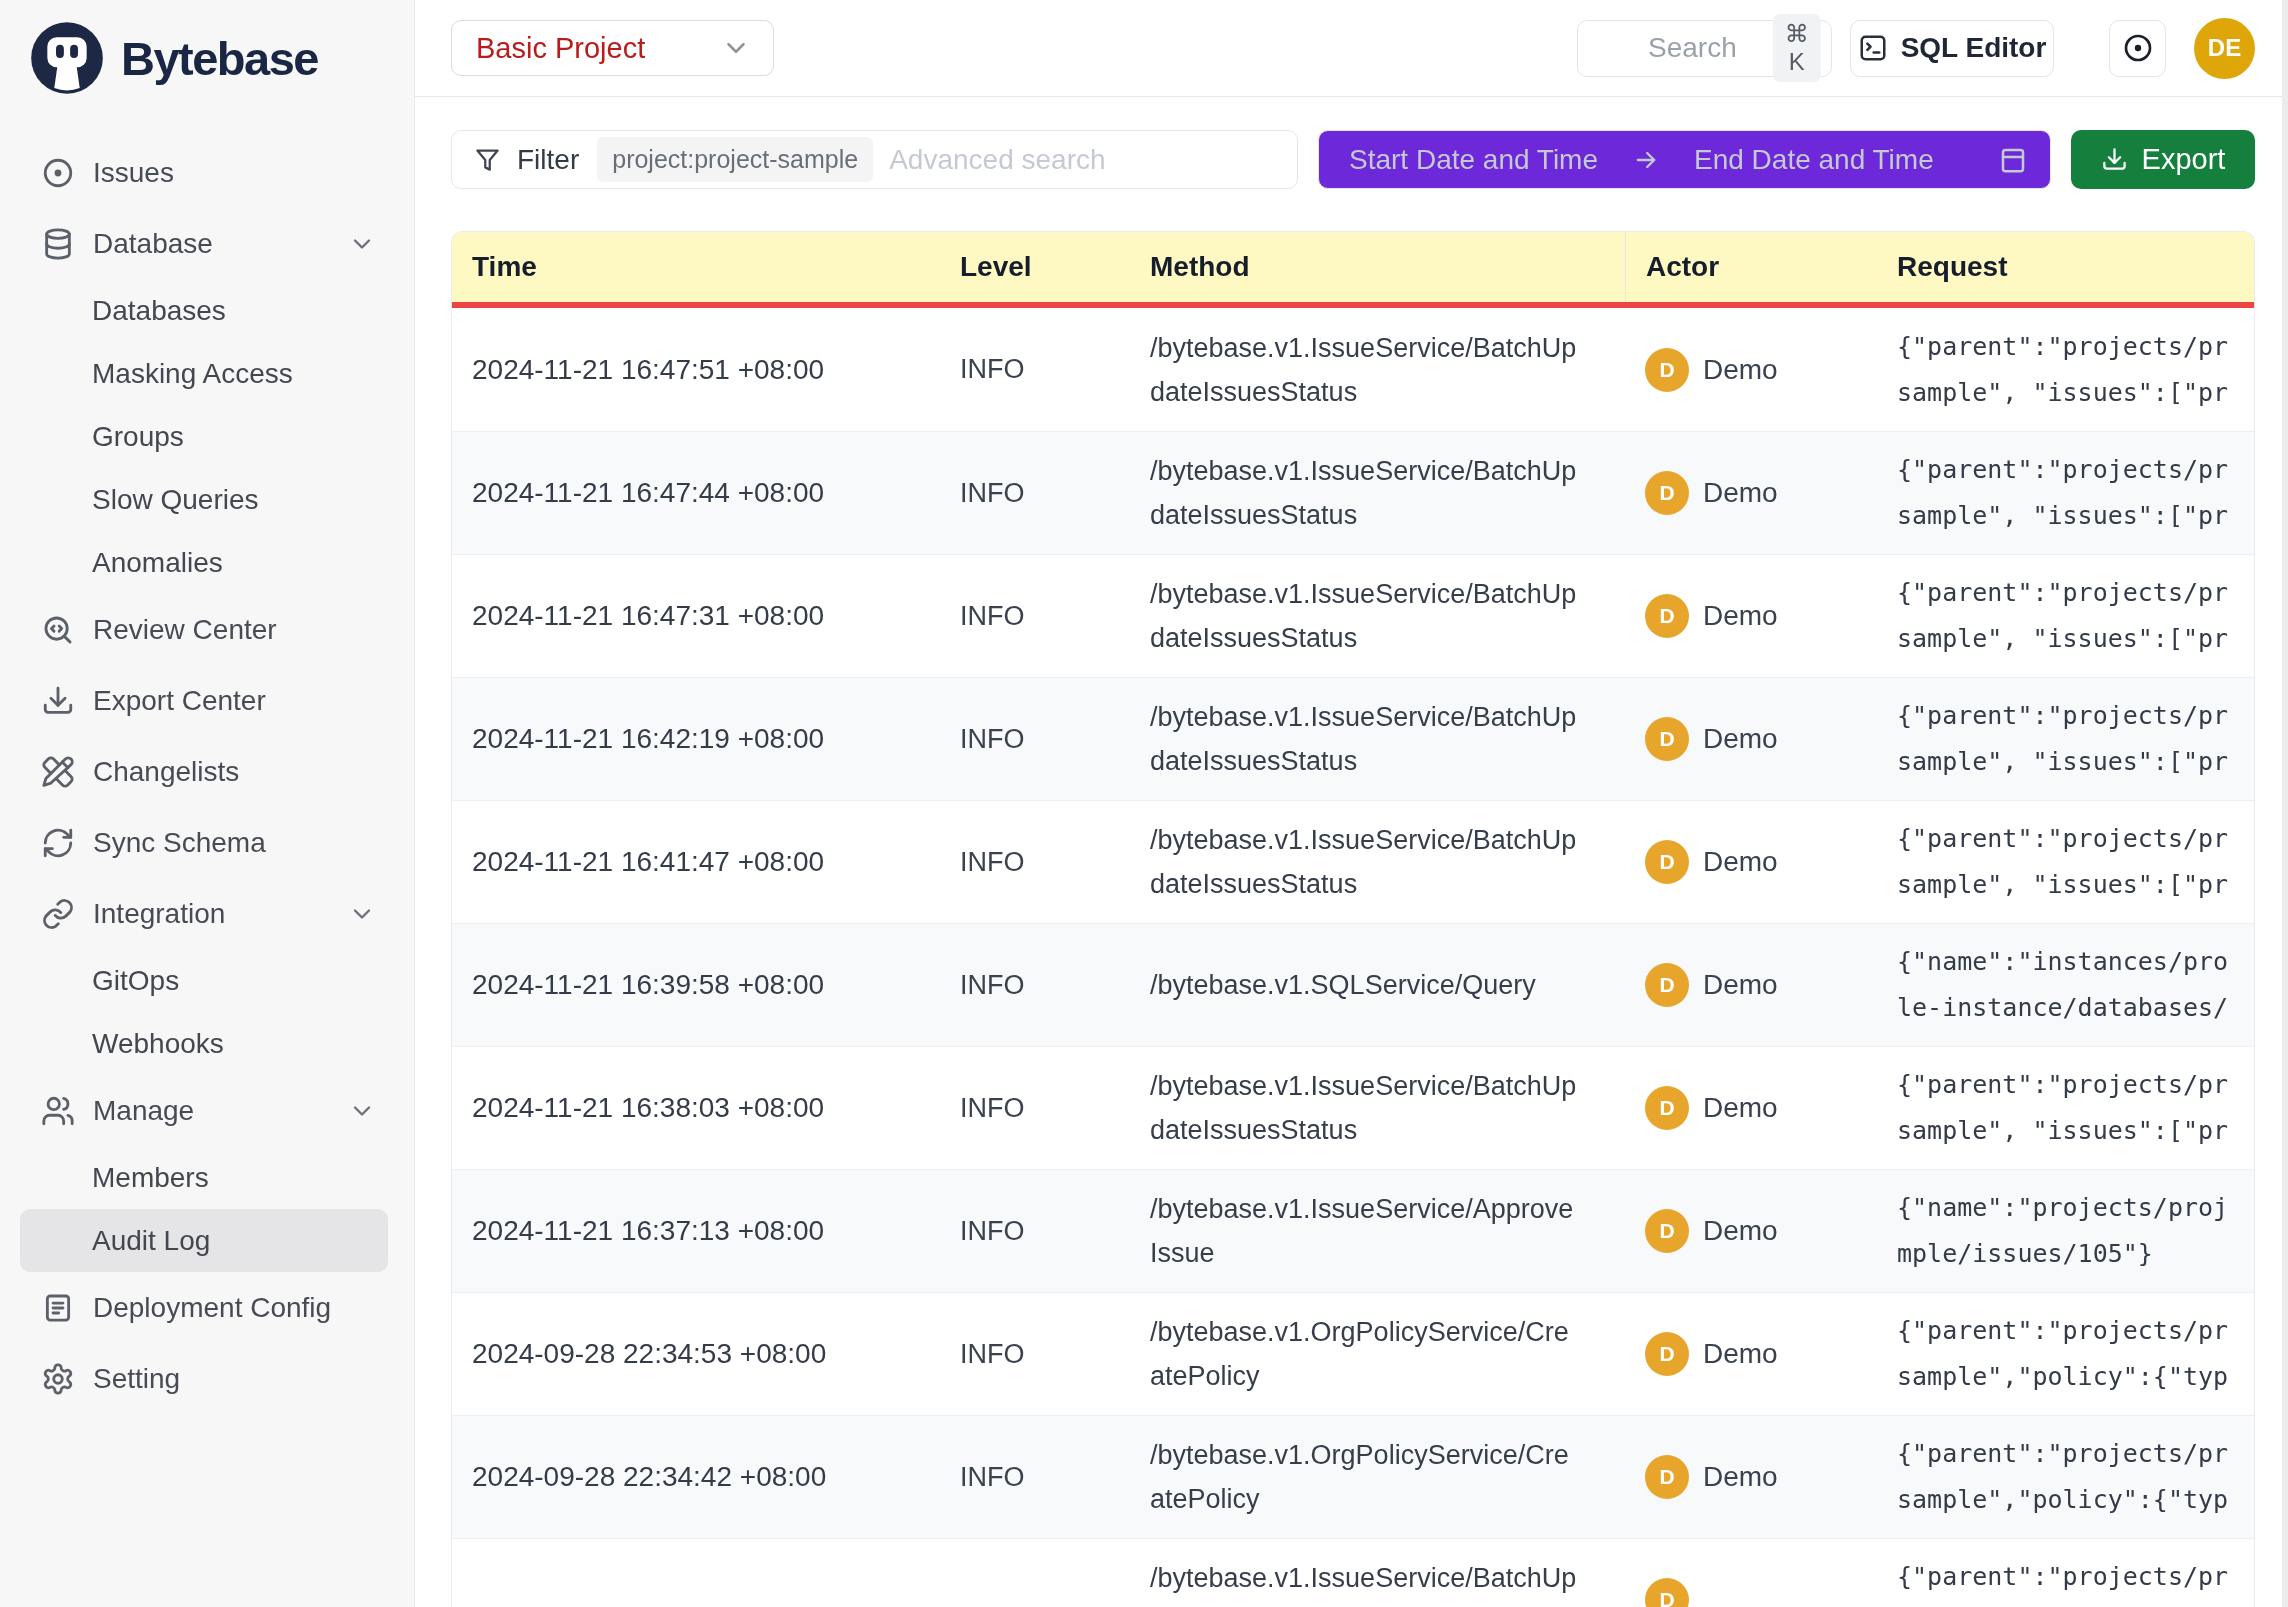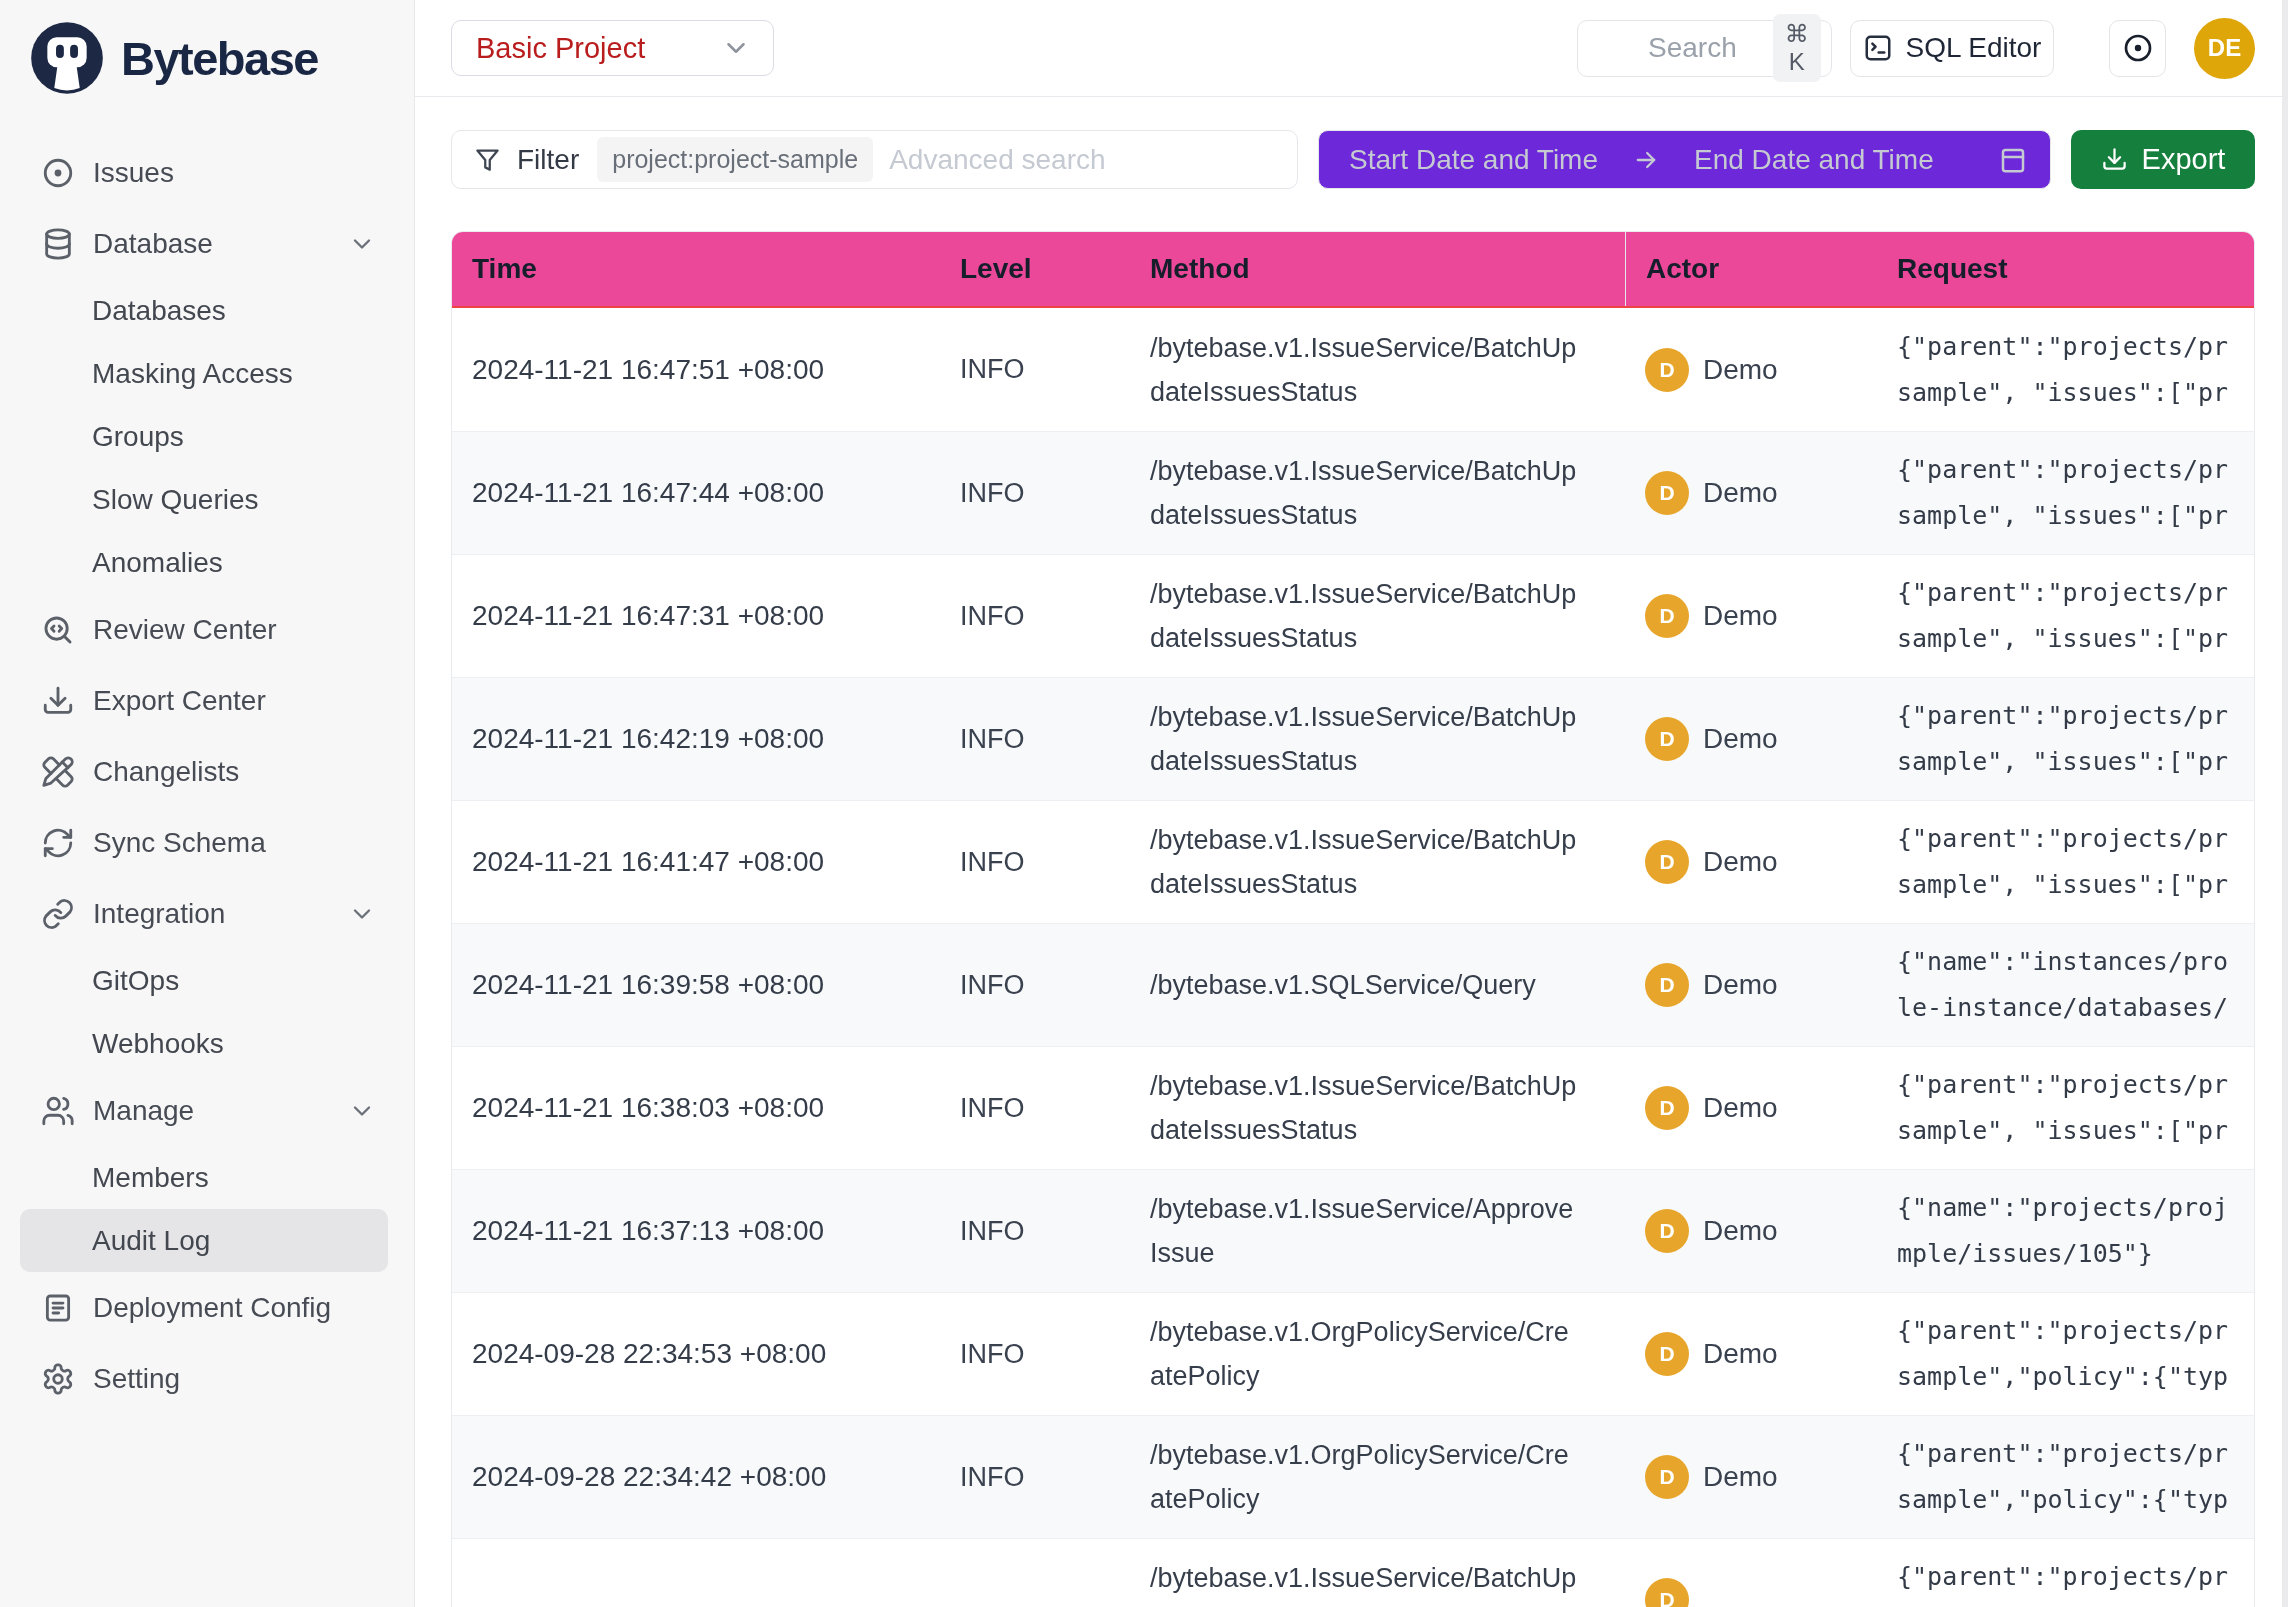--- a/index.html
+++ b/index.html
@@ -29,21 +29,21 @@
   .project-select .ps-chev { margin-left:auto; color:#8e939c; display:flex; }
   .project-select .ps-chev svg { width:30px; height:30px; }
 
   .topbar-right { margin-left:auto; display:flex; align-items:center; }
   .search-btn { width:255px; height:57px; border:1px solid #e3e5e9; border-radius:10px; background:#fff; display:flex; align-items:center; padding:0 12px 0 20px; cursor:pointer;gap:36px; }
   .search-btn svg { width:28px; height:28px; color:#30374a; }
   .search-btn .sb-label { font-size:28px; color:#9aa1ab; margin-left:14px; }
   .kbd { margin-left:auto; background:#f1f2f4; border-radius:7px; padding:6px 12px; font-size:24px; color:#555b66; }
   .sql-btn { width:204px; height:57px; margin-left:18px; border:1px solid #e3e5e9; border-radius:10px; background:#fff; display:flex; align-items:center; justify-content:center; gap:13px; cursor:pointer; }
   .sql-btn svg { width:30px; height:30px; color:#272e3e; }
-  .sql-btn .sql-label { font-size:28px; font-weight:400; color:#1f2636; }
+  .sql-btn .sql-label { font-size:28px; font-weight:700; color:#1f2636; }
   .timer-btn { width:57px; height:57px; margin-left:55px; border:1px solid #e3e5e9; border-radius:10px; background:#fff; display:flex; align-items:center; justify-content:center; cursor:pointer; }
   .timer-btn svg { width:32px; height:32px; color:#191f2b; }
   .avatar-lg { width:61px; height:61px; margin-left:28px; border-radius:50%; background:#dfa609; color:#fff; font-size:24px; font-weight:700; display:flex; align-items:center; justify-content:center; cursor:pointer; }
 
   
   .toolbar { margin:33px 34px 0 36px; display:flex; gap:20px; }
   .filter-box { flex:1; height:59px; border:1px solid #e5e7eb; border-radius:10px; display:flex; align-items:center; padding:0 20px 0 22px; background:#fff; }
   .filter-box svg { width:27px; height:27px; color:#3f4651; flex:0 0 27px; }
   .filter-label { font-size:28px; color:#333a45; margin-left:16px; }
   .filter-chip { margin-left:18px; background:#f4f4f5; border-radius:6px; padding:8px 15px; font-size:25px; color:#696f78; white-space:nowrap; cursor:pointer; }
@@ -57,21 +57,21 @@
   .date-box .d-cal { margin-left:auto; display:flex; }
   .date-box .d-cal svg { width:30px; height:30px; }
 
   .export-btn { width:184px; height:59px; border:none; border-radius:10px; background:#15803d; color:#fff; display:flex; align-items:center; justify-content:center; gap:14px; cursor:pointer; }
   .export-btn svg { width:27px; height:27px; }
   .export-btn .ex-label { font-size:29px; font-weight:500; font-family:"Liberation Sans", sans-serif; }
 
   
   .table { margin:42px 34px 0 36px; border:1px solid #e9ebee; border-bottom:none; border-radius:12px 12px 0 0; overflow:hidden; }
   .thead, .tr { display:grid; grid-template-columns:488px 190px 495px 252px minmax(0,1fr); }
-  .thead { height:76px; background:#ec4899; border-bottom:2px solid #ef4444; }
+  .thead { height:76px; background:#fef9c3; border-bottom:6px solid #ef4444; }
   .th { display:flex; align-items:center; padding-left:20px; font-size:28px; font-weight:700; color:#161d2b; }
   .th-actor { border-left:1px solid #e5e7eb; }
   .tr { min-height:123px; background:#fff; }
   .tr + .tr { border-top:1px solid #edeff2; }
   .tr:nth-child(even) { background:#f8f9fa; }
   .td { display:flex; align-items:center; padding-left:20px; font-size:28px; color:#3a4250; }
   .td-time { font-size:28px; color:#343c49; }
   .td-level { font-size:27px; }
   .td-method { padding-right:46px; }
   .method-text { font-size:27px; line-height:44px; word-break:break-all; color:#363e4b; }

